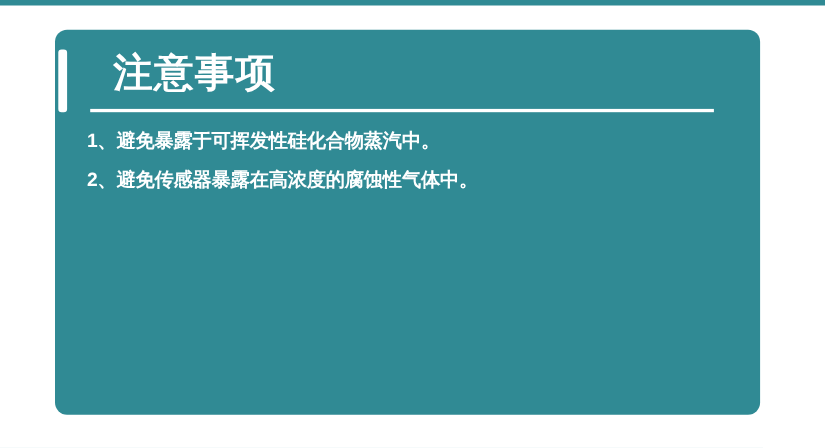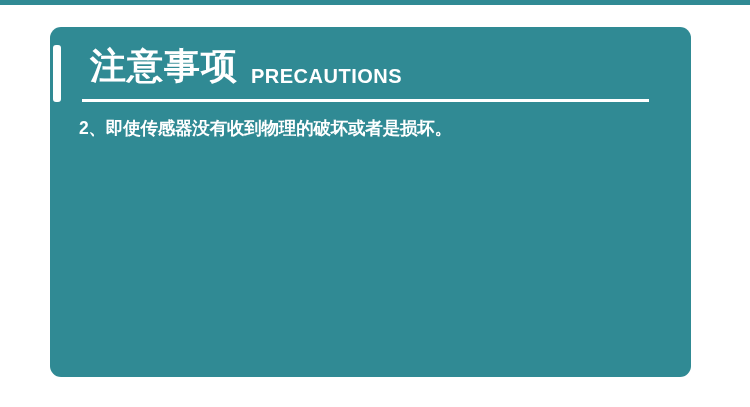--- a/index.html
+++ b/index.html
@@ -39,25 +39,26 @@
     position: absolute;
     left: 3px;
     top: 18px;
     width: 8px;
     height: 57px;
     background: #ffffff;
     border-radius: 3px;
   }
   .card-header {
     position: absolute;
-    left: 40px;
+    left: 53px;
     top: 16px;
     display: flex;
-    align-items: flex-end;
+    align-items: center;
     white-space: nowrap;
+    gap: 20px;
   }
   .card-title {
     margin: 0;
     font-size: 36px;
     line-height: 1.25;
     font-weight: 700;
     letter-spacing: 1px;
     color: #ffffff;
   }
   .card-subtitle {
@@ -96,22 +97,22 @@
 <body>
 
 <div class="page">
   <div class="top-strip"></div>
 
   <div class="card">
     <div class="accent-bar"></div>
 
     <div class="card-header">
       <h1 class="card-title">注意事项</h1>
-      <span class="card-subtitle">PRECAUTIONS</span>
     </div>
 
     <div class="title-divider"></div>
 
     <div class="precautions-list">
-      <p class="precaution-item"><span>2、</span><span>即使传感器没有收到物理的破坏或者是损坏。</span></p>
+      <p class="precaution-item"><span>1、</span><span>避免暴露于可挥发性硅化合物蒸汽中。</span></p>
+      <p class="precaution-item"><span>2、</span><span>避免传感器暴露在高浓度的腐蚀性气体中。</span></p>
     </div>
   </div>
 </div>
 
 </body></html>

